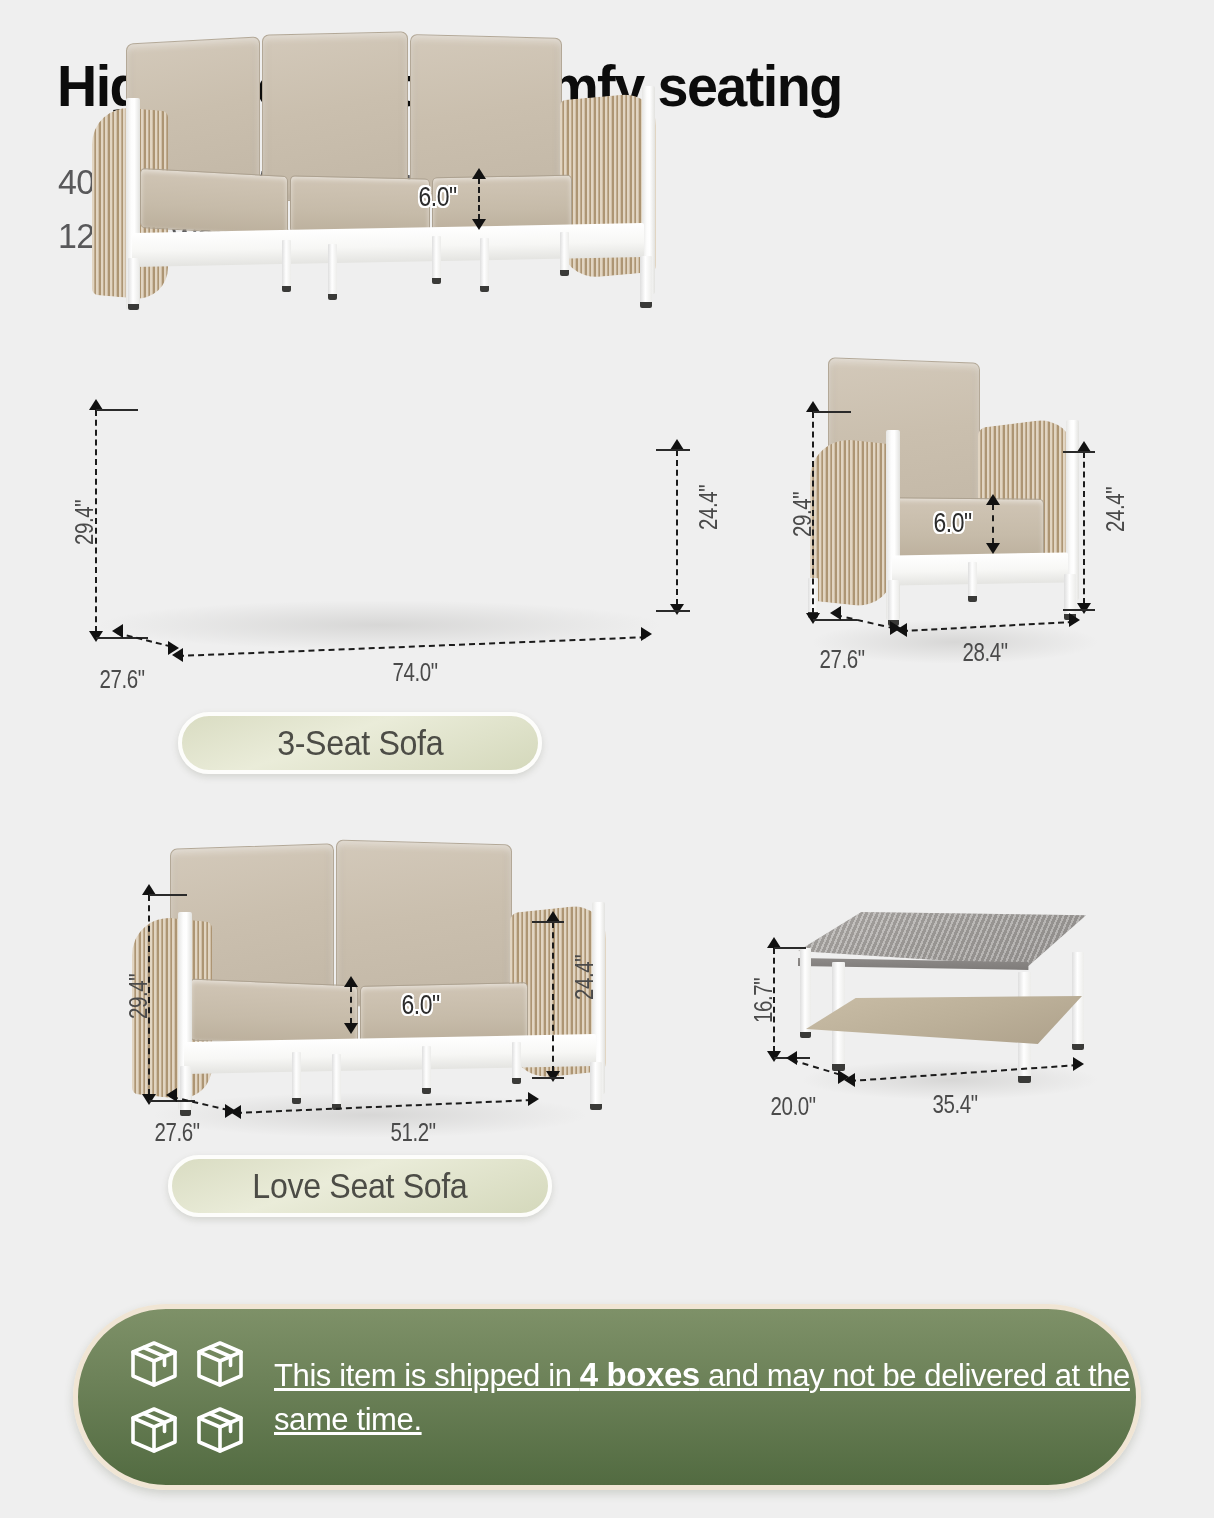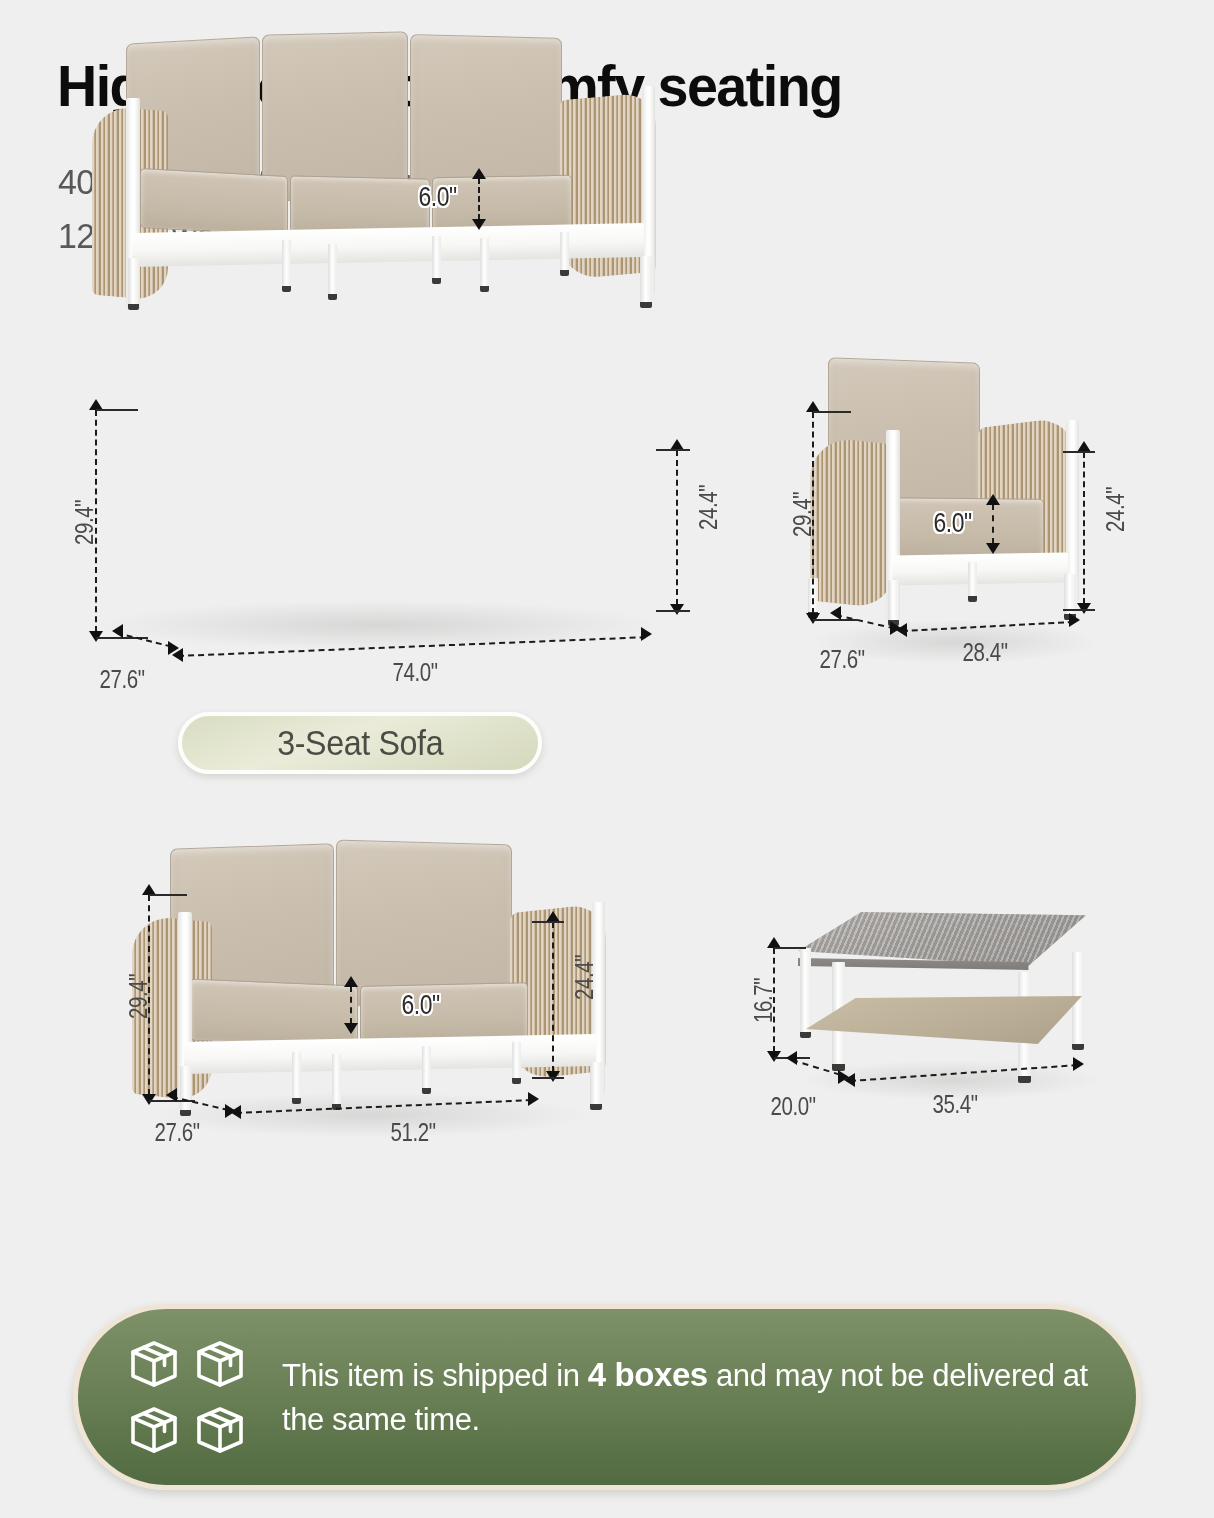--- a/index.html
+++ b/index.html
@@ -100,21 +100,21 @@
   .ship {
     position: absolute; left: 73px; top: 1304px; width: 1068px; height: 186px;
     border-radius: 93px; border: 5px solid #f0e5d4;
     background: linear-gradient(180deg, #7e9168 0%, #6d8259 40%, #526b41 100%);
     box-shadow: 0 4px 10px rgba(60,70,45,.18);
     display: flex; align-items: center;
   }
   .ship-icons { width: 132px; margin-left: 46px; display: grid;
                 grid-template-columns: 1fr 1fr; gap: 6px; }
   .ship-text { color: #fff; font-size: 31px; line-height: 1.42; letter-spacing: -0.4px;
-               margin-left: 32px; }
+               margin-left: 24px; text-decoration: underline; }
   .ship-text b { font-weight: 700; font-size: 33px; }
 </style>
 </head>
 <body>
 
 <div id="page">
 
   <div class="hdr-title">High Backrest &amp; Comfy seating</div>
   <div class="hdr-sub l1">400 lbs weight capacity per seat</div>
   <div class="hdr-sub l2">120 lbs weight capacity for coffee table</div>
@@ -346,20 +346,23 @@
   <div class="dline h" style="left:792px;top:1059px;width:50px;transform:rotate(17deg);transform-origin:left center;"></div>
   <div class="arw left" style="left:786px;top:1051px;"></div>
   <div class="arw right" style="left:838px;top:1070px;"></div>
   <div class="dim" style="left:738px;top:1092px;width:110px;text-align:center;">20.0"</div>
 
   <div class="dline h" style="left:850px;top:1080px;width:228px;transform:rotate(-4deg);transform-origin:left center;"></div>
   <div class="arw left" style="left:844px;top:1073px;"></div>
   <div class="arw right" style="left:1073px;top:1057px;"></div>
   <div class="dim" style="left:900px;top:1090px;width:110px;text-align:center;">35.4"</div>
 
+  <div class="pill" style="left:168px;top:1155px;width:384px;height:62px;">
+    <span>Love Seat Sofa</span>
+  </div>
 
   <div class="ship">
     <div class="ship-icons">
       <svg viewBox="0 0 40 40" width="60" height="60">
         <g fill="none" stroke="#fff" stroke-width="2.4" stroke-linejoin="round" stroke-linecap="round">
           <path d="M20 6 L34 12 L34 28 L20 34 L6 28 L6 12 Z"></path>
           <path d="M6 12 L20 18 L34 12"></path>
             <path d="M20 18 L20 34"></path>
           <path d="M13 9 L27 15 L27 21"></path>
         </g>

